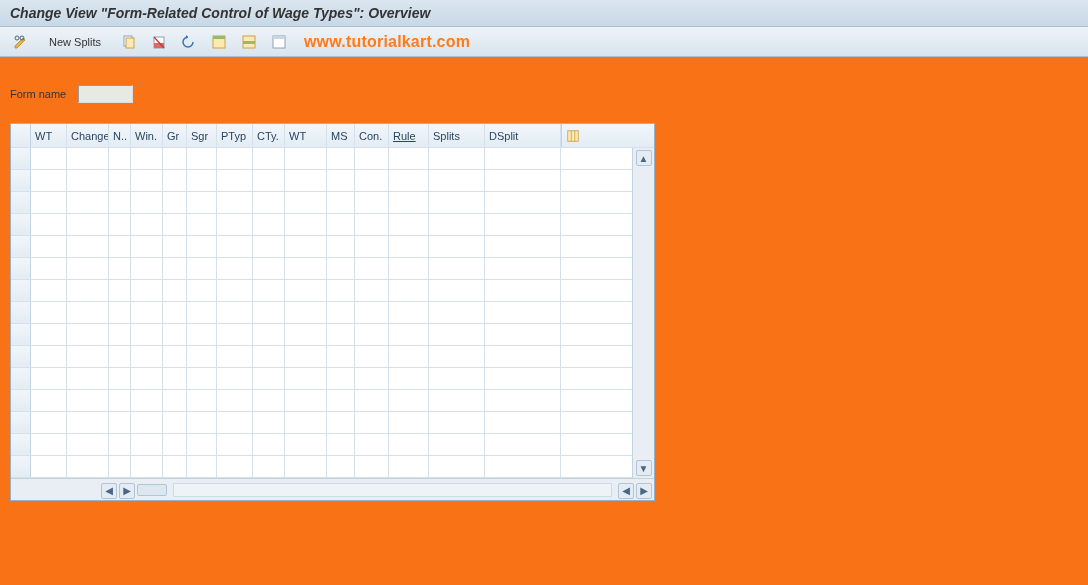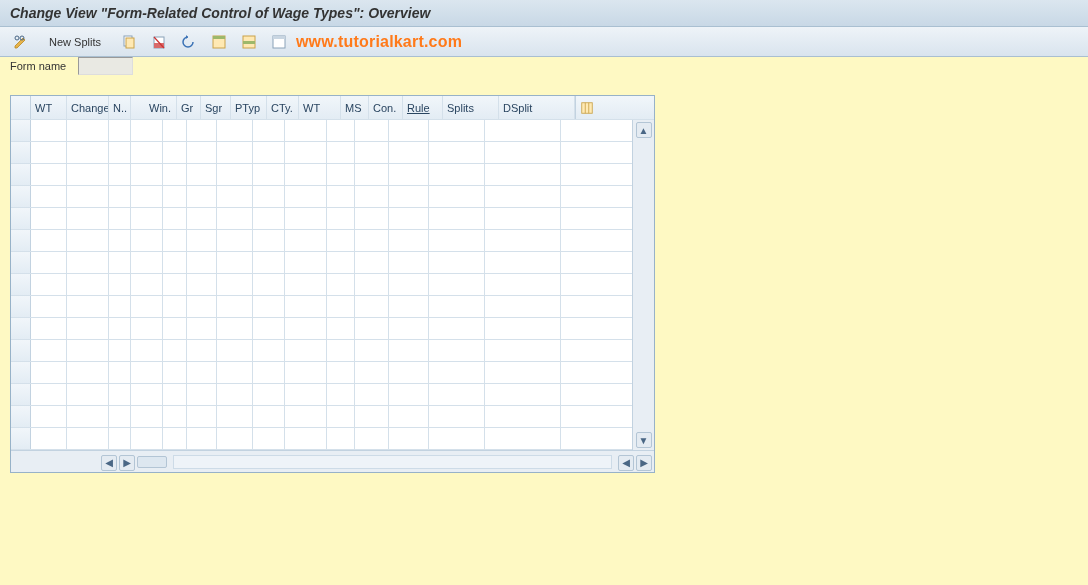--- a/index.html
+++ b/index.html
@@ -41,29 +41,29 @@
       cursor: pointer;
       background: transparent;
     }
     .tb-text {
       font-size: 11px;
       color: #333;
       padding: 0 6px;
     }
     .tb-icon-svg { width: 16px; height: 16px; }
     .watermark {
-      margin-left: 0;
+      margin-left: 8px;
       font-size: 16px;
       font-weight: bold;
       color: #ff7a1a;
       letter-spacing: 0.2px;
     }
     .content {
-      padding: 0 10px;
-      background: #fef9c3;
+      padding: 28px 10px;
+      background: #f97316;
       height: calc(100% - 56px);
     }
     .field-row {
       display: flex;
       align-items: center;
       gap: 12px;
       margin-bottom: 20px;
     }
     .field-label { font-size: 11px; color: #333; }
     .field-input {
@@ -285,21 +285,21 @@
     <div class="field-input"></div>
   </div>
 
   <div class="grid-outer">
     <div class="grid-header-row" id="grid-header">
 
     <div class="sel-col"></div>
         <div class="hdr-cell" style="width: 36px;">WT</div>
         <div class="hdr-cell" style="width: 42px;">Change</div>
         <div class="hdr-cell" style="width: 22px;">N..</div>
-        <div class="hdr-cell" style="width: 32px; margin-left: 14px;">Win.</div>
+        <div class="hdr-cell" style="width: 32px;">Win.</div>
         <div class="hdr-cell" style="width: 24px;">Gr</div>
         <div class="hdr-cell" style="width: 30px;">Sgr</div>
         <div class="hdr-cell" style="width: 36px;">PTyp</div>
         <div class="hdr-cell" style="width: 32px;">CTy.</div>
         <div class="hdr-cell" style="width: 42px;">WT</div>
         <div class="hdr-cell" style="width: 28px;">MS</div>
         <div class="hdr-cell" style="width: 34px;">Con.</div>
         <div class="hdr-cell" style="width: 40px; text-decoration: underline;">Rule</div>
         <div class="hdr-cell" style="width: 56px;">Splits</div>
         <div class="hdr-cell" style="width: 76px;">DSplit</div>

